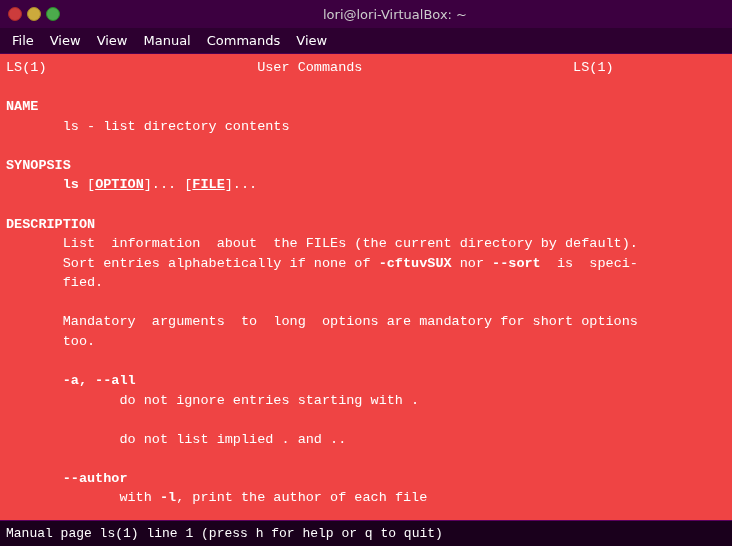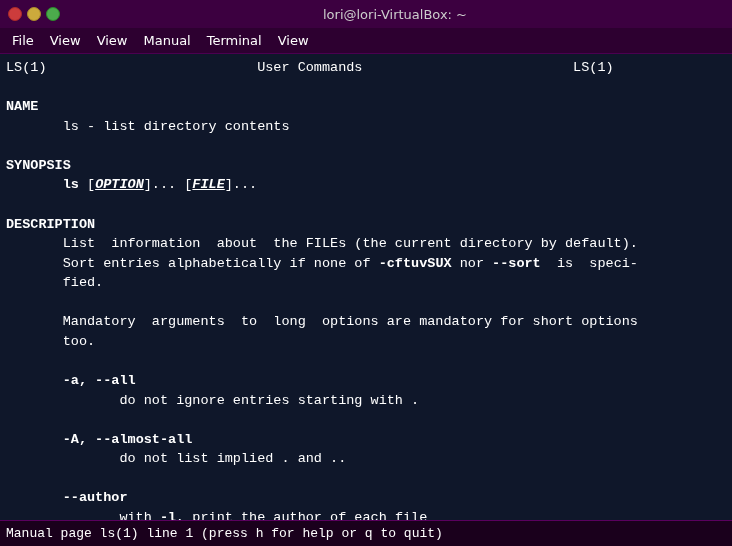--- a/index.html
+++ b/index.html
@@ -80,37 +80,36 @@
     .menu-item {
       color: #ffffff;
       font-size: 13px;
       font-family: 'DejaVu Sans', sans-serif;
       padding: 2px 8px;
       cursor: pointer;
     }
 
     
     .terminal {
-      background: #0f172a;
+      background: #ef4444;
       color: #ffffff;
       font-size: 13.5px;
       font-family: 'Courier New', Courier, monospace;
       padding: 4px 6px;
       height: calc(546px - 28px - 26px - 26px);
       overflow: hidden;
       line-height: 1.45;
     }
 
     .bold-text {
       font-weight: bold;
     }
 
     .underline-text {
       text-decoration: underline;
-      font-style: italic;
     }
 
     
     .status-bar {
       background: #1a001c;
       color: #ffffff;
       height: 26px;
       display: flex;
       align-items: center;
       padding: 12px 6px;
@@ -137,21 +136,21 @@
     <div class="btn-maximize"></div>
   </div>
   <div class="title-text">lori@lori-VirtualBox: ~</div>
 </div>
 
 <div class="menu-bar">
   <div class="menu-item">File</div>
   <div class="menu-item">View</div>
   <div class="menu-item">View</div>
   <div class="menu-item">Manual</div>
-  <div class="menu-item">Terminal</div>
+  <div class="menu-item">Commands</div>
   <div class="menu-item">View</div>
 </div>
 
 <div class="terminal">
   <pre><span>LS(1)                          User Commands                          LS(1)</span>
 
 <span class="bold-text">NAME</span>
        ls - list directory contents
 
 <span class="bold-text">SYNOPSIS</span>
@@ -161,21 +160,20 @@
        List  information  about  the FILEs (the current directory by default).
        Sort entries alphabetically if none of <span class="bold-text">-cftuvSUX</span> nor <span class="bold-text">--sort</span>  is  speci-
        fied.
 
        Mandatory  arguments  to  long  options are mandatory for short options
        too.
 
        <span class="bold-text">-a, --all</span>
               do not ignore entries starting with .
 
-       <span class="bold-text">-A, --almost-all</span>
               do not list implied . and ..
 
        <span class="bold-text">--author</span>
               with <span class="bold-text">-l</span>, print the author of each file
 
        
               print C-style escapes for nongraphic characters</pre>
 </div>
 
 <div class="status-bar">

